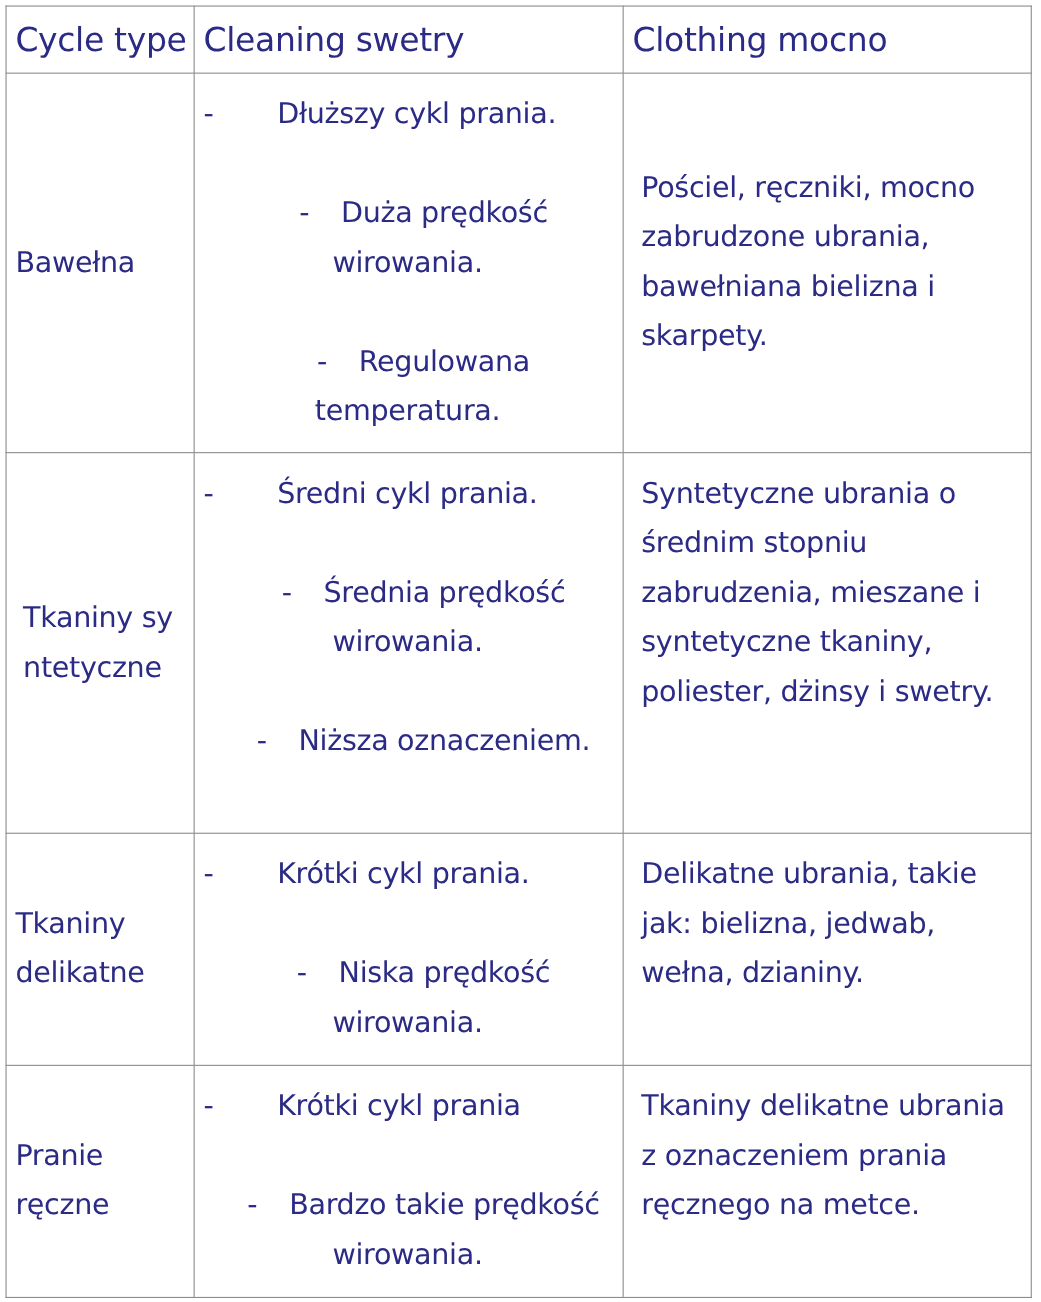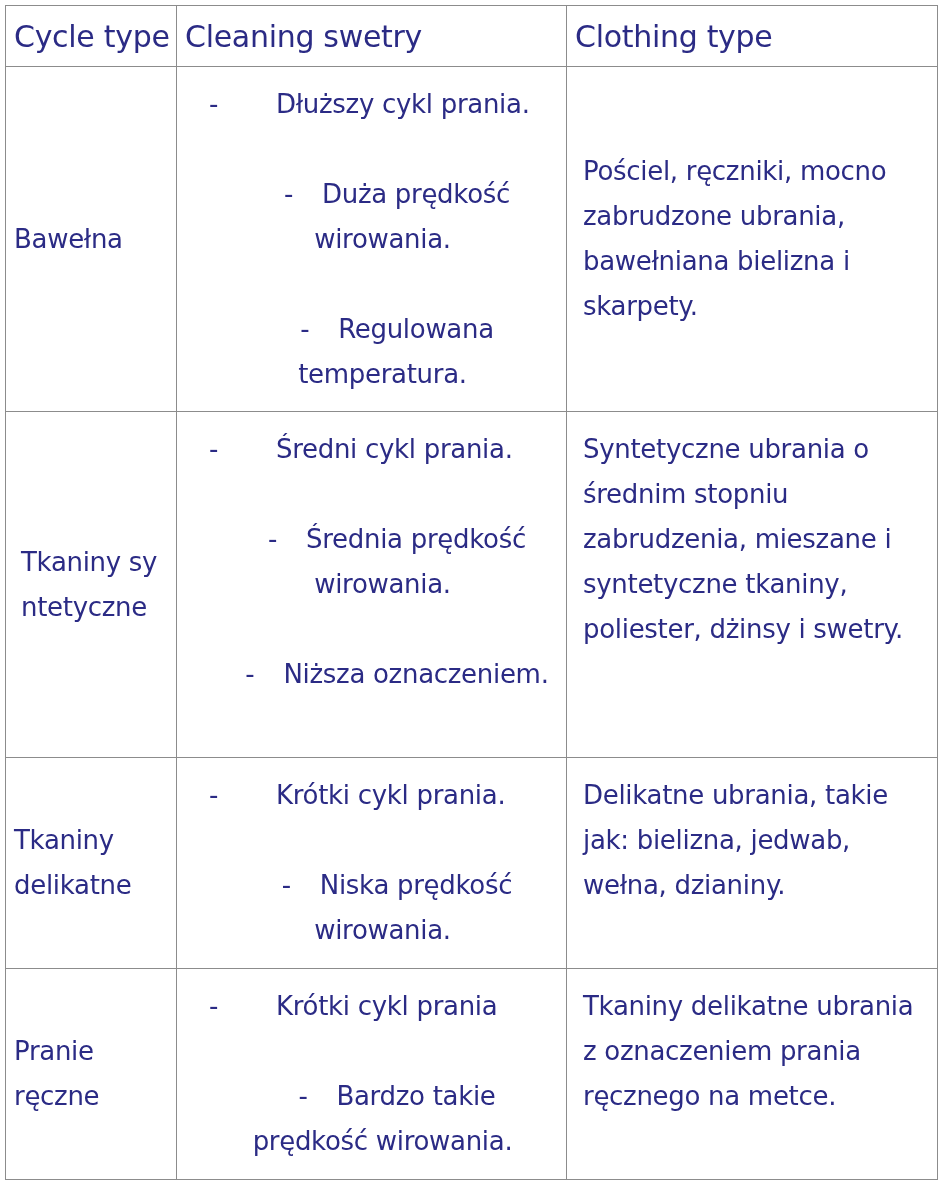--- a/index.html
+++ b/index.html
@@ -10,41 +10,41 @@
     font-family:"DejaVu Sans", sans-serif; color:#2b2b85;
   }
   td, th { border:1.5px solid #8c8c8c; vertical-align:middle; padding:0; font-weight:normal; text-align:left; }
   th { height:60px; font-size:30px; font-weight:500; padding-left:8px; letter-spacing:-0.3px; }
   td { font-size:26px; line-height:45px; letter-spacing:-0.3px; }
   .c1 { width:171px; }
   .c2 { width:390px; }
   .c3 { width:371px; }
   .cyc { padding-left:8px; }
   .cyc.indent { padding-left:15px; }
-  .meth { padding:0 10px 0 32px; vertical-align:top; }
+  .meth { padding:0 10px 0 8px; vertical-align:top; }
   .clo { padding:0 10px 0 16px; }
   .clo.top { vertical-align:top; }
   .item { margin:0; }
   .item + .item { margin-top:45px;text-align:center; }
   .dash { display:inline-block; width:67px; }
 </style>
 </head>
 <body>
 
 <table>
   <colgroup>
       <col class="c1">
       <col class="c2">
       <col class="c3">
     </colgroup>
   <tbody>
       <tr>
     <th>Cycle type</th>
     <th>Cleaning swetry</th>
-    <th>Clothing type</th>
+    <th>Clothing mocno</th>
   </tr>
 
   <tr style="height:345px">
     <td class="cyc">Bawełna</td>
     <td class="meth" style="padding-top:15px">
       <p class="item"><span class="dash">-</span><span>Dłuższy cykl prania.</span></p>
       <p class="item"><span class="dash">-</span><span>Duża prędkość wirowania.</span></p>
       <p class="item"><span class="dash">-</span><span>Regulowana temperatura.</span></p>
     </td>
     <td class="clo top" style="padding-top:82px">Pościel, ręczniki, mocno zabrudzone ubrania, bawełniana bielizna i skarpety.</td>

